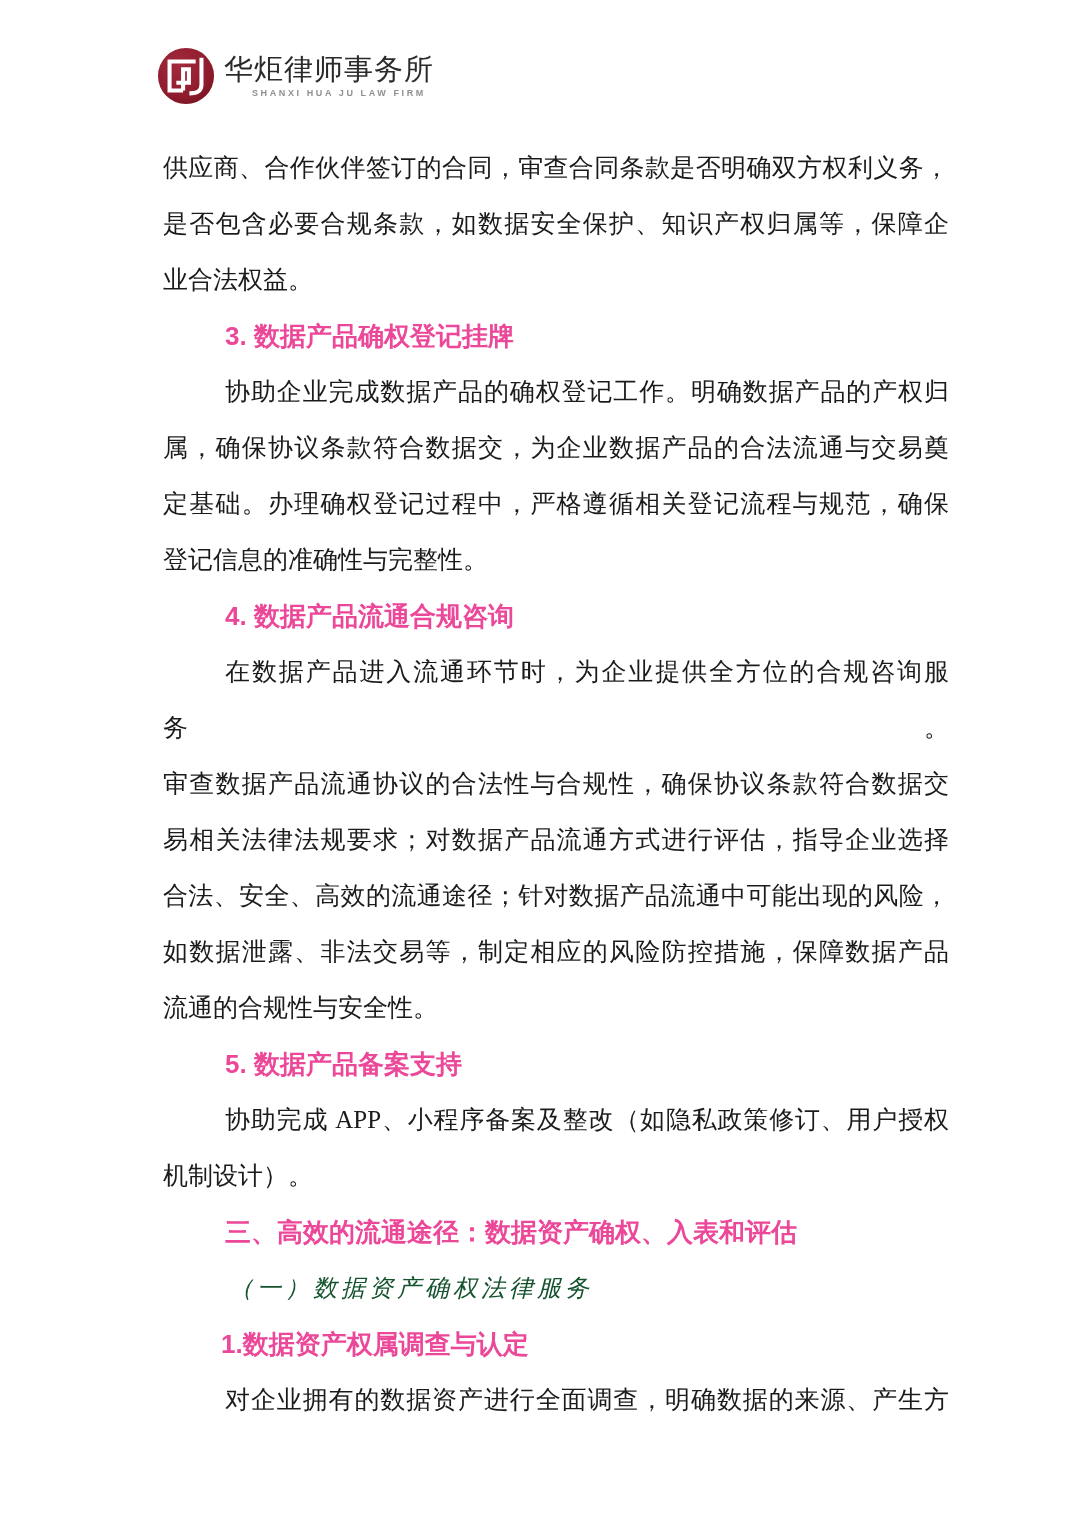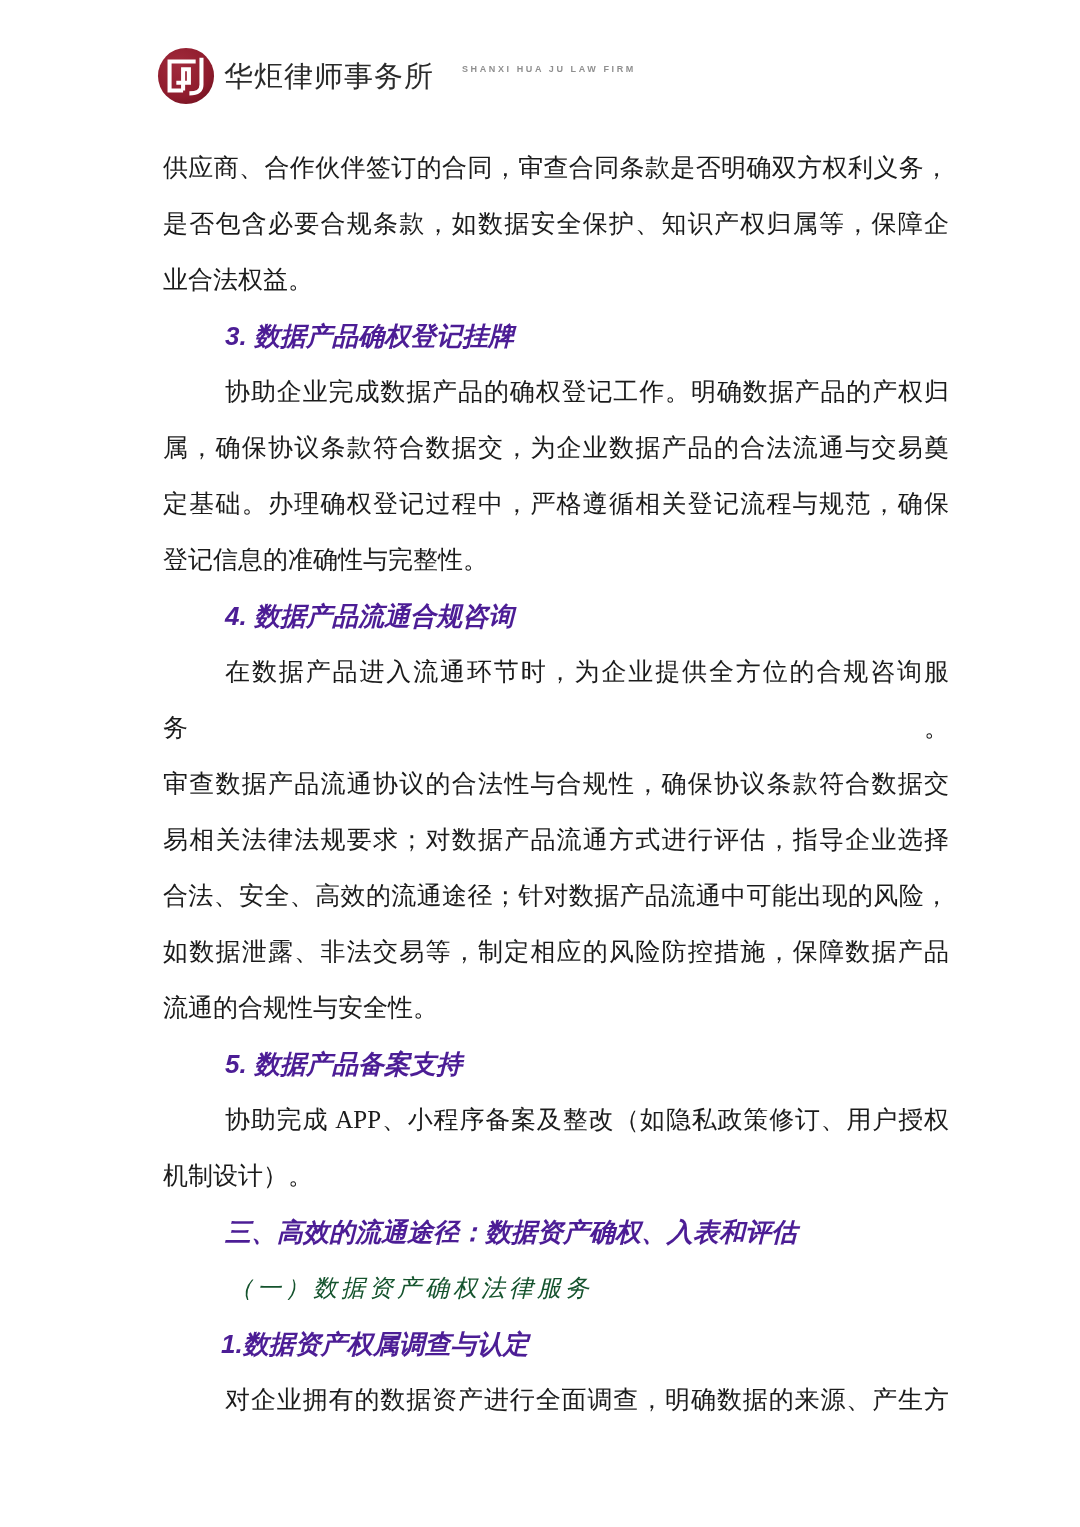--- a/index.html
+++ b/index.html
@@ -9,21 +9,21 @@
     background:#ffffff;
     overflow:hidden;
     font-family:"Liberation Serif","DejaVu Serif",serif;
   }
   
   .letterhead{
     position:absolute;left:157px;top:47px;
     display:flex;align-items:center;
   }
   .logo-mark{width:58px;height:58px;flex:0 0 auto;}
-  .logo-text{margin-left:9px;display:flex;flex-direction:row;}
+  .logo-text{margin-left:9px;display:flex;flex-direction:column;}
   .logo-cn{
     font-family:"Liberation Sans","DejaVu Sans",sans-serif;
     font-size:29px;line-height:31px;letter-spacing:1px;
     color:#2b2b2b;font-weight:500;white-space:nowrap;
   }
   .logo-en{
     font-family:"Liberation Sans","DejaVu Sans",sans-serif;
     font-size:9px;line-height:12px;letter-spacing:2.6px;
     color:#8f8f8f;font-weight:700;margin-top:2px;white-space:nowrap;margin-left:28px;
   }
@@ -36,21 +36,21 @@
   .t-line{
     font-size:25px;line-height:56px;
     text-align:justify;text-align-last:justify;
     white-space:normal;
   }
   .t-line.ind{text-indent:62px;}
   .t-line.no-j{text-align-last:left;}
   .h-num,.h-sub,.h-chapter{
     font-family:"Liberation Sans","DejaVu Sans",sans-serif;
     font-weight:bold;font-size:26px;line-height:56px;
-    text-indent:62px;color:#4c1d95;font-style:italic;
+    text-indent:62px;color:#ec4899;
   }
   .h-sub{text-indent:58px;}
   .h-kaiti{
     font-family:"Liberation Serif","DejaVu Serif",serif;
     font-style:italic;font-size:24px;line-height:56px;
     text-indent:66px;letter-spacing:4px;color:#14532d;
   }
 </style>
 </head>
 <body>

